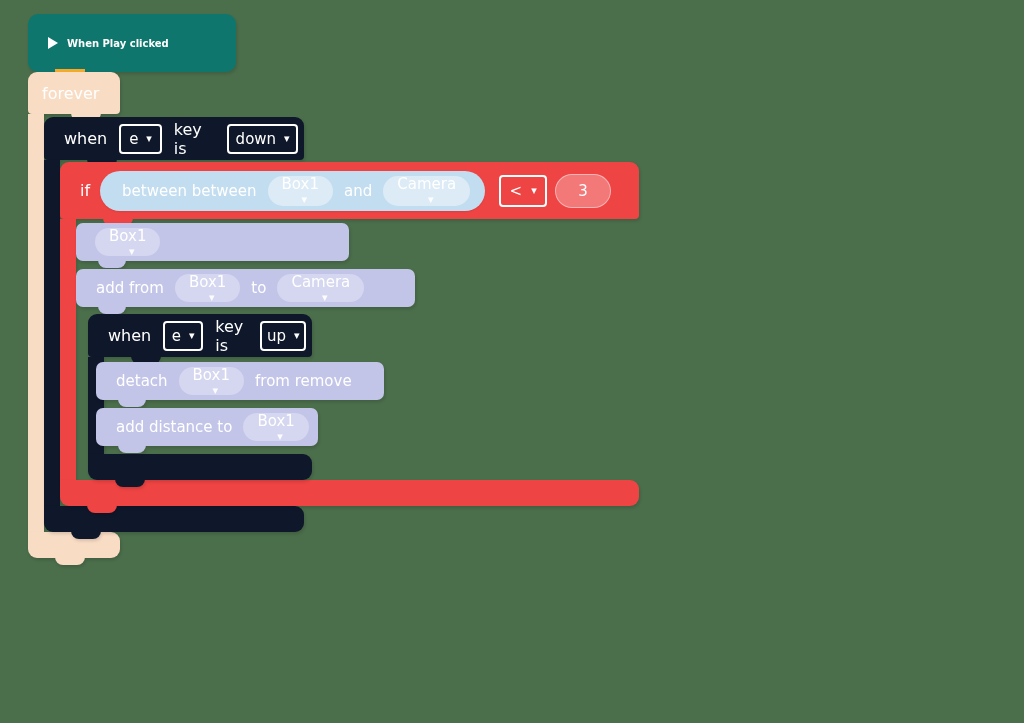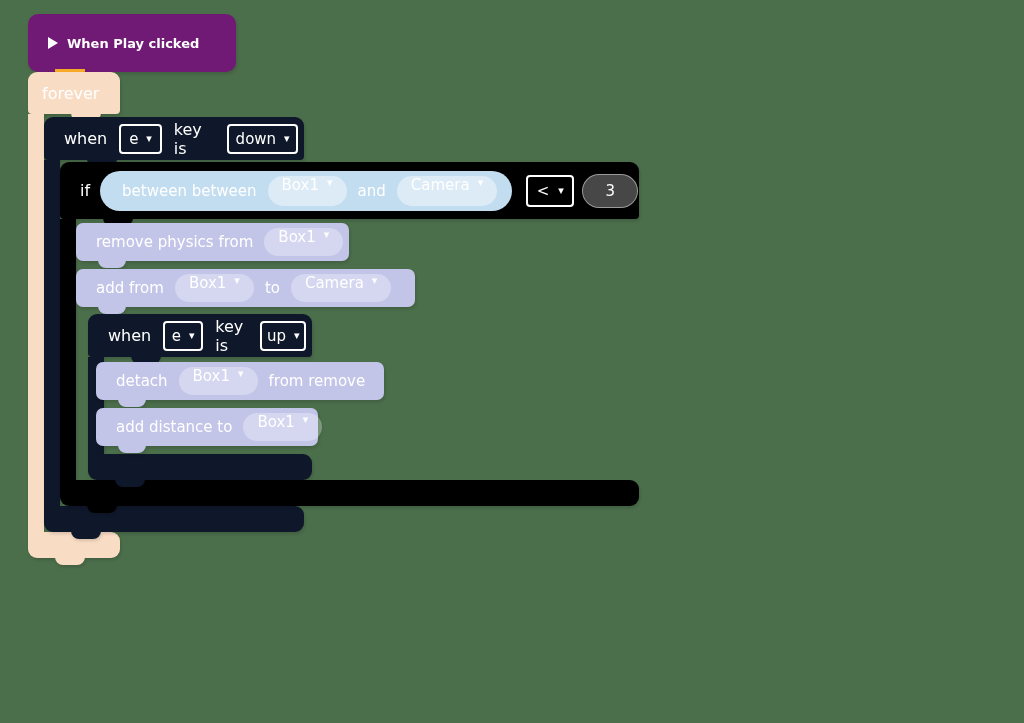--- a/index.html
+++ b/index.html
@@ -30,25 +30,25 @@
     white-space: nowrap;
     filter: drop-shadow(1px 2px 1.5px rgba(0,0,0,0.13));
   }
 
   .lbl { padding: 0 6px; }
 
   
   .hat {
     left: 28px; top: 14px;
     width: 208px; height: 58px;
-    background: #701a75;
+    background: #0f766e;
     border-radius: 10px 10px 10px 10px;
     font-weight: bold;
     padding-left: 20px;
-    font-size: 13px;
+    font-size: 10px;
   }
   .hat .play-tri {
     width: 0; height: 0;
     border-left: 10px solid #ffffff;
     border-top: 6px solid transparent;
     border-bottom: 6px solid transparent;
     margin-right: 9px;
   }
   
   .hat::after{
@@ -96,50 +96,51 @@
     position:absolute;
     left: 43px; bottom: -7px;
     width: 30px; height: 9px;
     border-radius: 0 0 8px 8px;
     background: inherit;
   }
 
   
   .c-forever .ctop, .c-forever .cleft, .c-forever .cbot { background:#f9dcc4;text-align:center; }
   .c-when   .ctop, .c-when   .cleft, .c-when   .cbot { background:#0f172a; }
-  .c-if     .ctop, .c-if     .cleft, .c-if     .cbot { background:#000000; }
+  .c-if     .ctop, .c-if     .cleft, .c-if     .cbot { background:#ef4444; }
 
   
   .cmd {
     border-radius: 7px;
     padding: 0 14px;
     height: 38px;
     background: #c3c5e8;
   }
   .cmd::after{
     content:"";
     position:absolute;
     left: 22px; bottom:-7px;
     width:28px; height:9px;
     background:#c3c5e8;
     border-radius: 0 0 8px 8px;
   }
 
   
   .pill {
     display: inline-flex;
-    align-items: flex-start;
+    align-items: center;
     justify-content: center;
     height: 28px;
     padding: 0 14px;
     border-radius: 16px;
     background: rgba(255,255,255,0.30);
     color: #ffffff;
     font-size: 15px;
     margin: 0 5px;
+    flex-direction: column;
   }
   .pill .chev { margin-left: 8px; font-size: 11px; opacity: .95; }
 
   .boxfield {
     display: inline-flex;
     align-items: center;
     justify-content: center;
     height: 30px;
     min-width: 40px;
     padding: 0 9px;
@@ -252,21 +253,20 @@
       </span>
       <span class="numoval">
         <span>3</span>
       </span>
     </div>
     <div class="cleft" style="left:60px; top:219px; height:261px;"></div>
     <div class="cbot" style="left:60px; top:480px; width:579px;"></div>
   </div>
 
   <div class="blk cmd" style="left:76px; top:223px; width:273px;">
-    <span class="lbl">remove physics from</span>
     <span class="pill">
       <span>Box1</span>
       <span class="chev">▾</span>
     </span>
   </div>
 
   <div class="blk cmd" style="left:76px; top:269px; width:339px;">
     <span class="lbl">add from</span>
     <span class="pill">
       <span>Box1</span>

